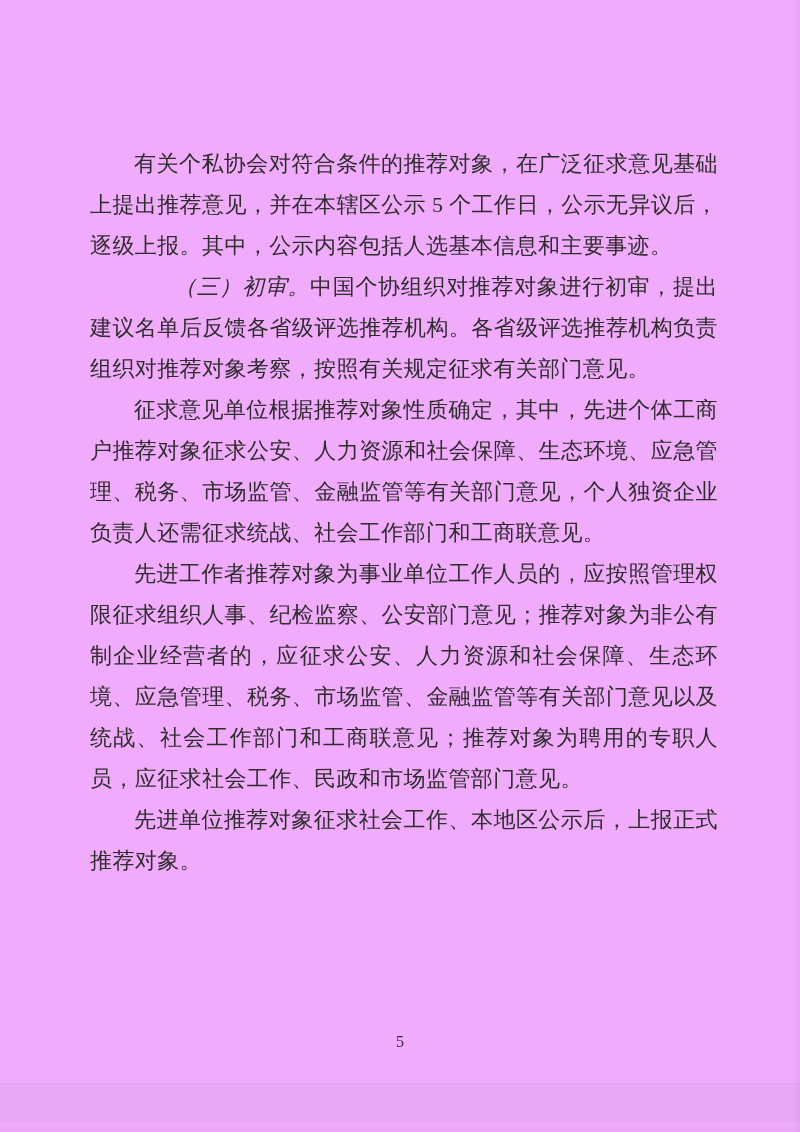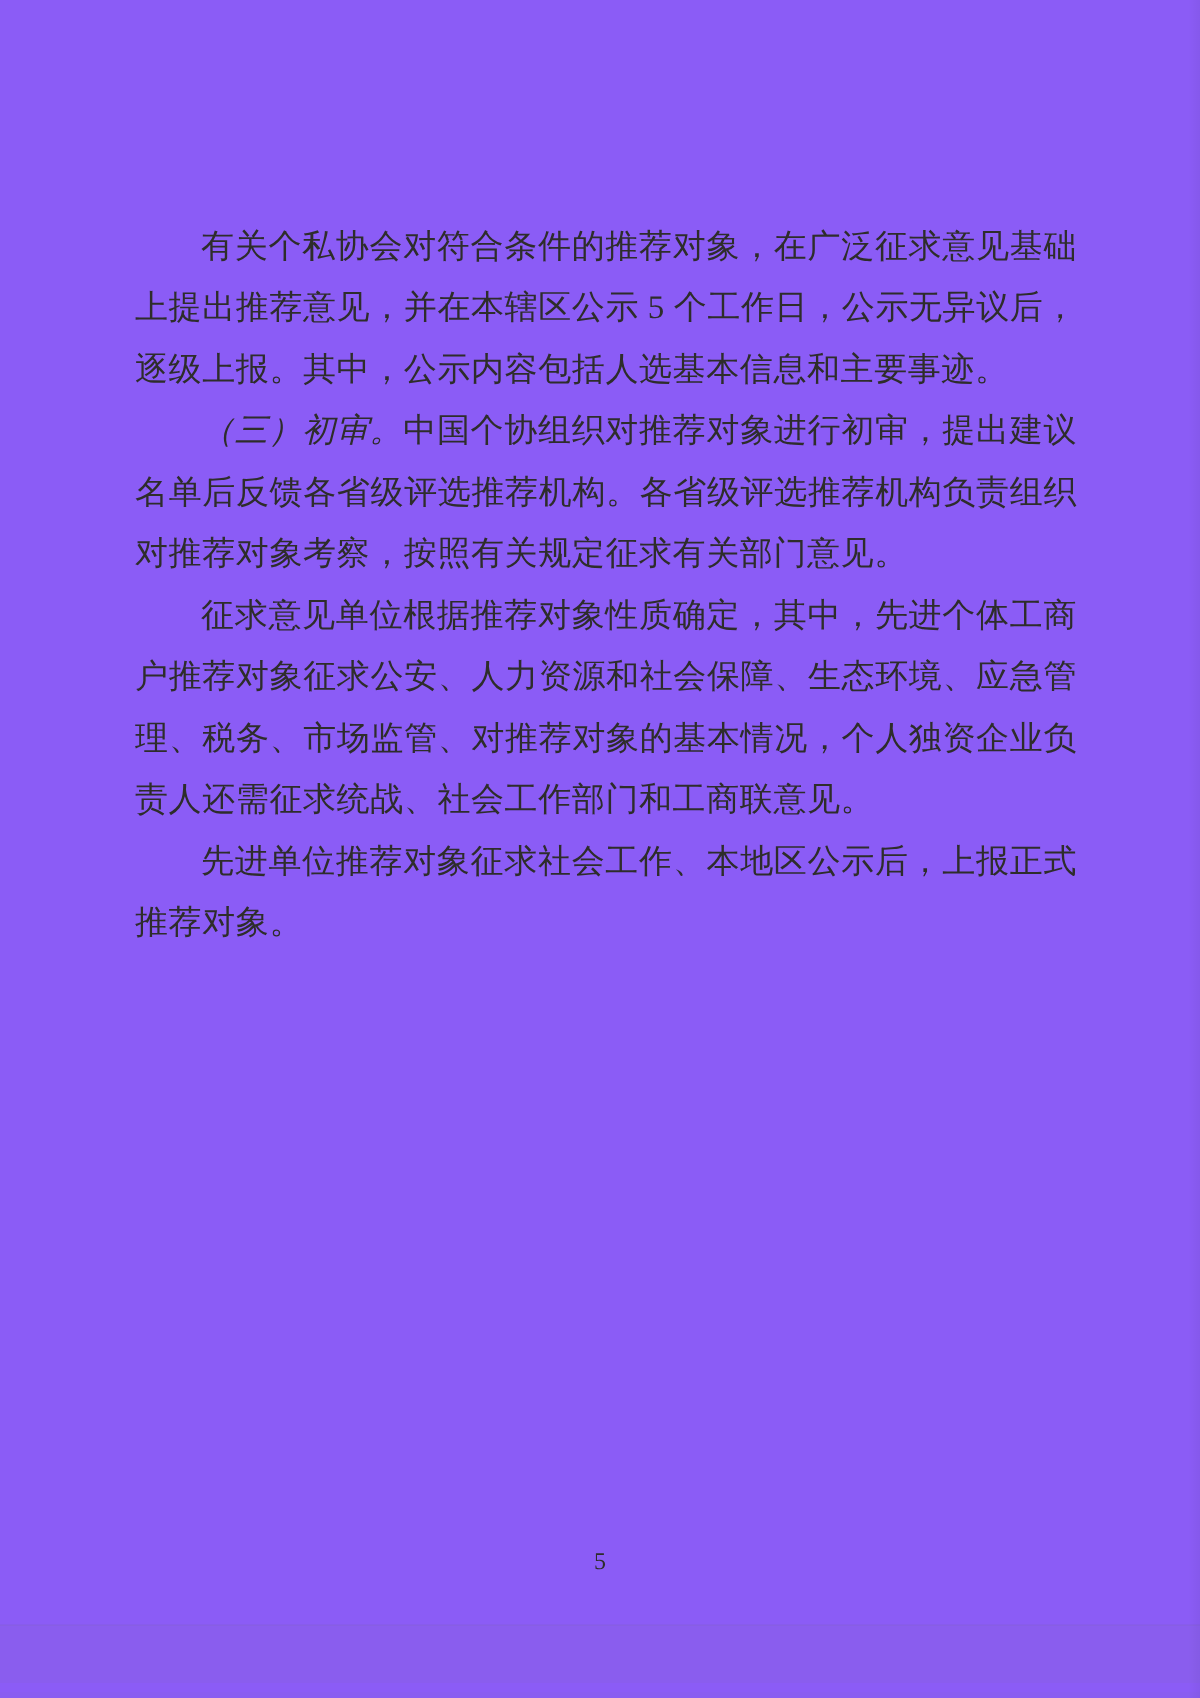--- a/index.html
+++ b/index.html
@@ -5,21 +5,21 @@
   html, body {
     margin: 0;
     padding: 0;
     background: #e8e8e6;
   }
   .page {
     position: relative;
     width: 800px;
     height: 1132px;
     margin: 0 auto;
-    background: #8b5cf6;
+    background: #f0abfc;
     overflow: hidden;
     font-family: "Liberation Serif", "DejaVu Serif", serif;
     color: #2b2b2b;
   }
   
   .scan-edge-right {
     position: absolute;
     top: 0; right: 0;
     width: 8px; height: 1132px;
     background: linear-gradient(to right, rgba(0,0,0,0), rgba(0,0,0,0.045));
@@ -53,20 +53,21 @@
     letter-spacing: 0.4px;
     text-align: justify;
     text-indent: 2em;
     
     color: #2e2d2b;
     text-rendering: optimizeLegibility;
   }
   .kai-lead {
     
     font-style: italic;
+    margin-left: 40px;
   }
   .page-number {
     position: absolute;
     left: 0;
     top: 1032px;
     width: 800px;
     text-align: center;
     font-size: 16px;
     line-height: 20px;
     color: #2e2d2b;
@@ -79,23 +80,24 @@
 <div class="page">
 
   <div class="text-block">
     <p>有关个私协会对符合条件的推荐对象，在广泛征求意见基础上提出推荐意见，并在本辖区公示 5 个工作日，公示无异议后，逐级上报。其中，公示内容包括人选基本信息和主要事迹。</p>
 
 
     <p>
       <span class="kai-lead">（三）初审。</span><span>中国个协组织对推荐对象进行初审，提出建议名单后反馈各省级评选推荐机构。各省级评选推荐机构负责组织对推荐对象考察，按照有关规定征求有关部门意见。</span>
     </p>
 
-    <p>征求意见单位根据推荐对象性质确定，其中，先进个体工商户推荐对象征求公安、人力资源和社会保障、生态环境、应急管理、税务、市场监管、对推荐对象的基本情况，个人独资企业负责人还需征求统战、社会工作部门和工商联意见。</p>
+    <p>征求意见单位根据推荐对象性质确定，其中，先进个体工商户推荐对象征求公安、人力资源和社会保障、生态环境、应急管理、税务、市场监管、金融监管等有关部门意见，个人独资企业负责人还需征求统战、社会工作部门和工商联意见。</p>
 
 
+    <p>先进工作者推荐对象为事业单位工作人员的，应按照管理权限征求组织人事、纪检监察、公安部门意见；推荐对象为非公有制企业经营者的，应征求公安、人力资源和社会保障、生态环境、应急管理、税务、市场监管、金融监管等有关部门意见以及统战、社会工作部门和工商联意见；推荐对象为聘用的专职人员，应征求社会工作、民政和市场监管部门意见。</p>
 
     <p>先进单位推荐对象征求社会工作、本地区公示后，上报正式推荐对象。</p>
   </div>
 
   <div class="page-number">5</div>
 
   <div class="scan-edge-right"></div>
   <div class="scan-band-bottom"></div>
   <div class="scan-band-bottom2"></div>
 </div>

